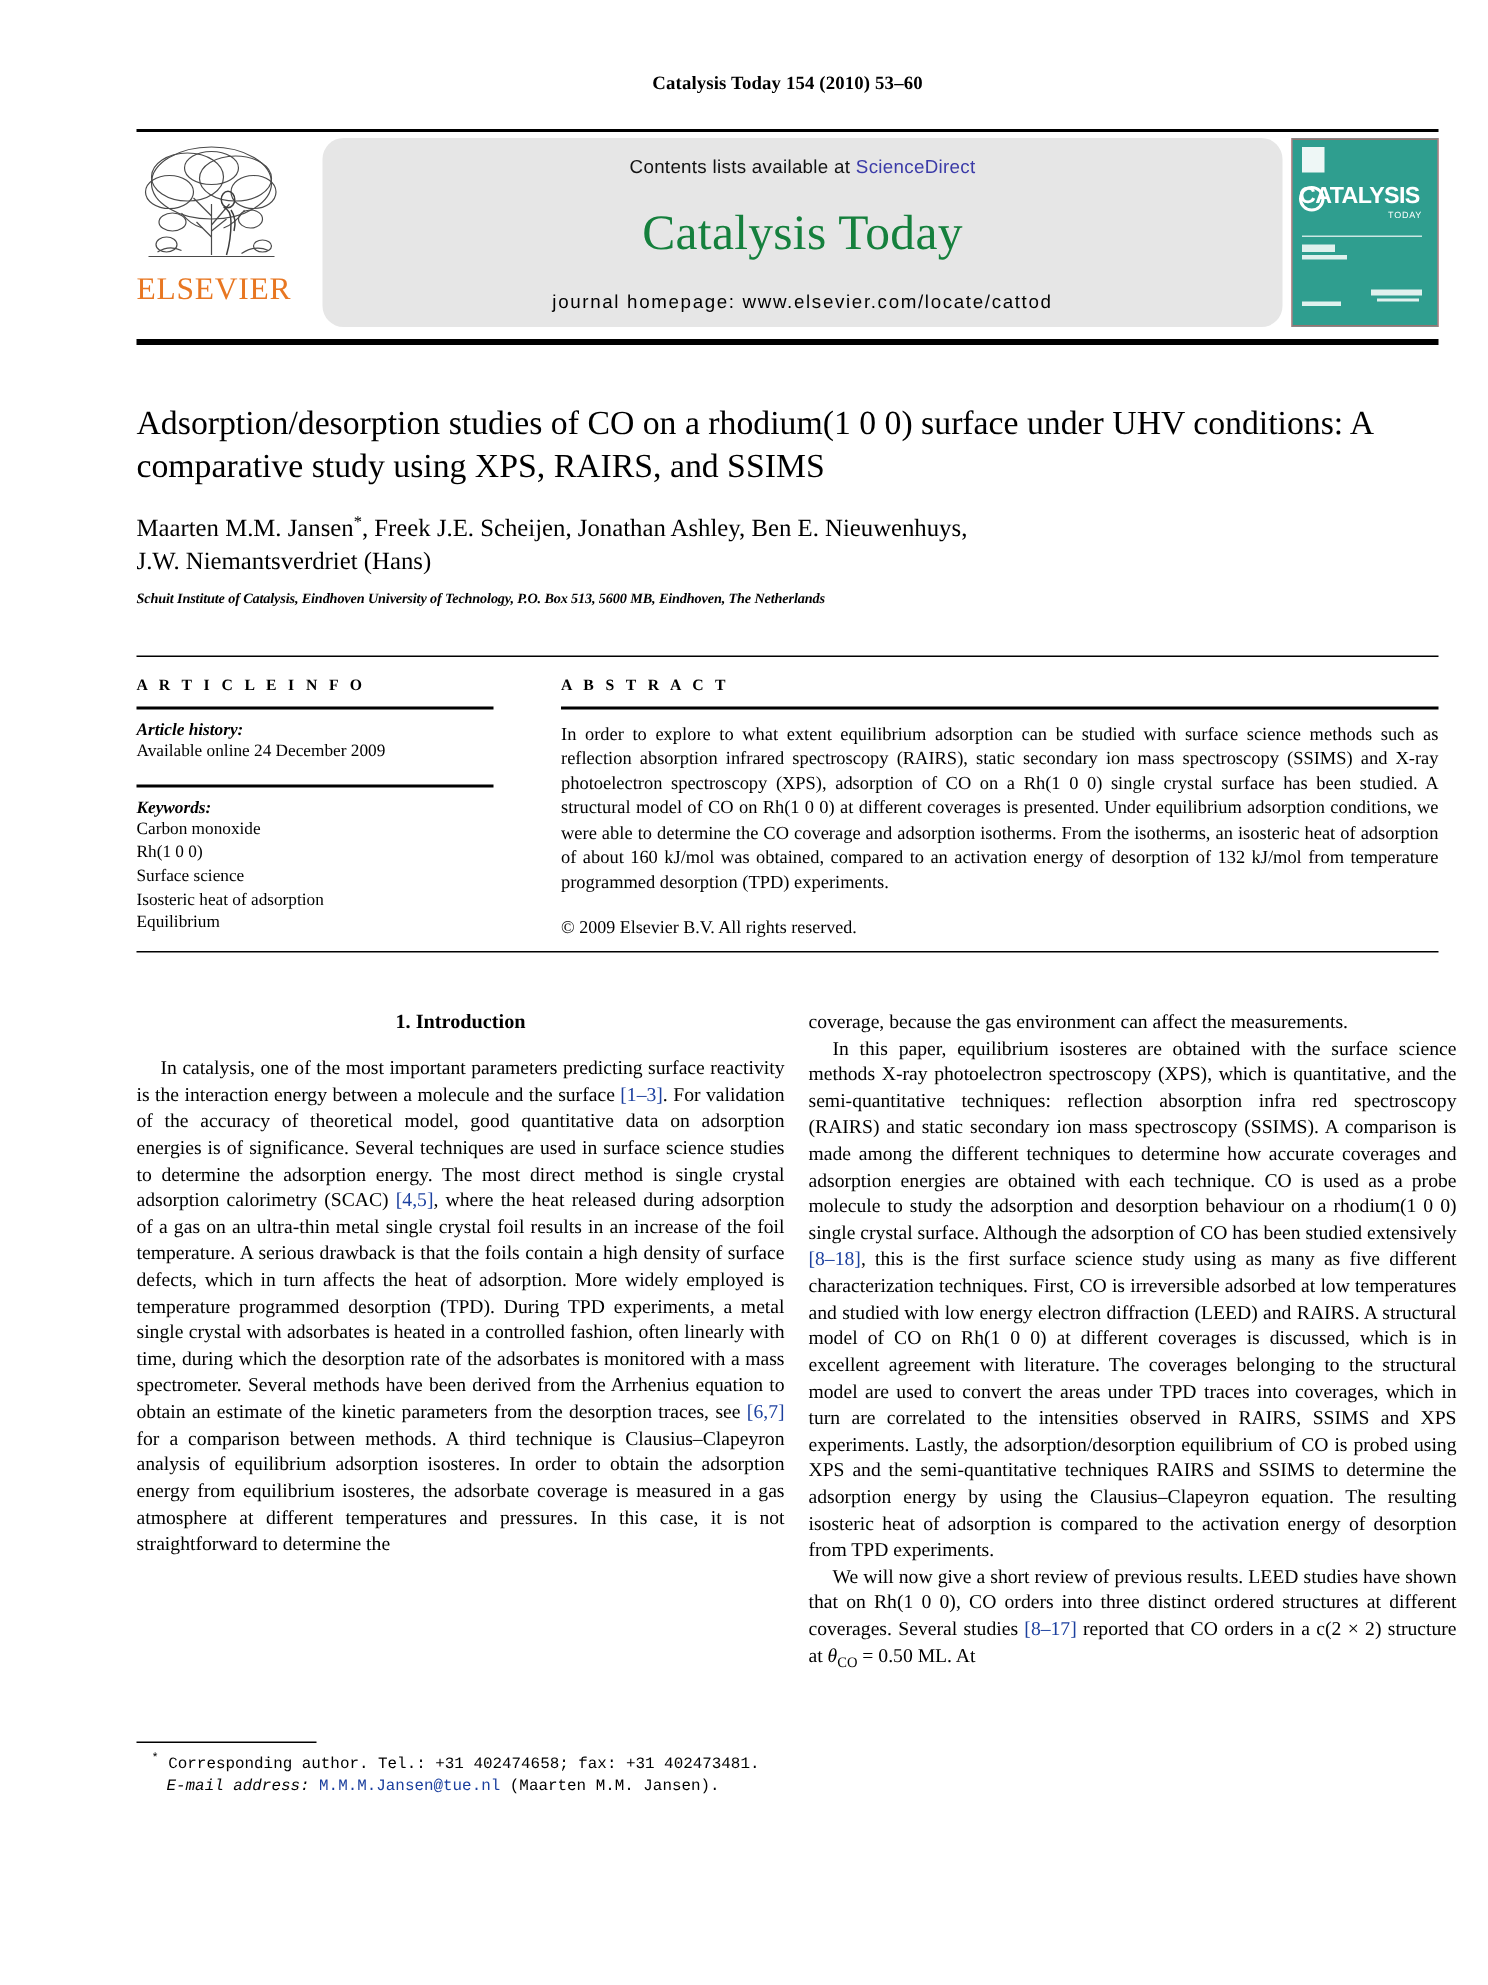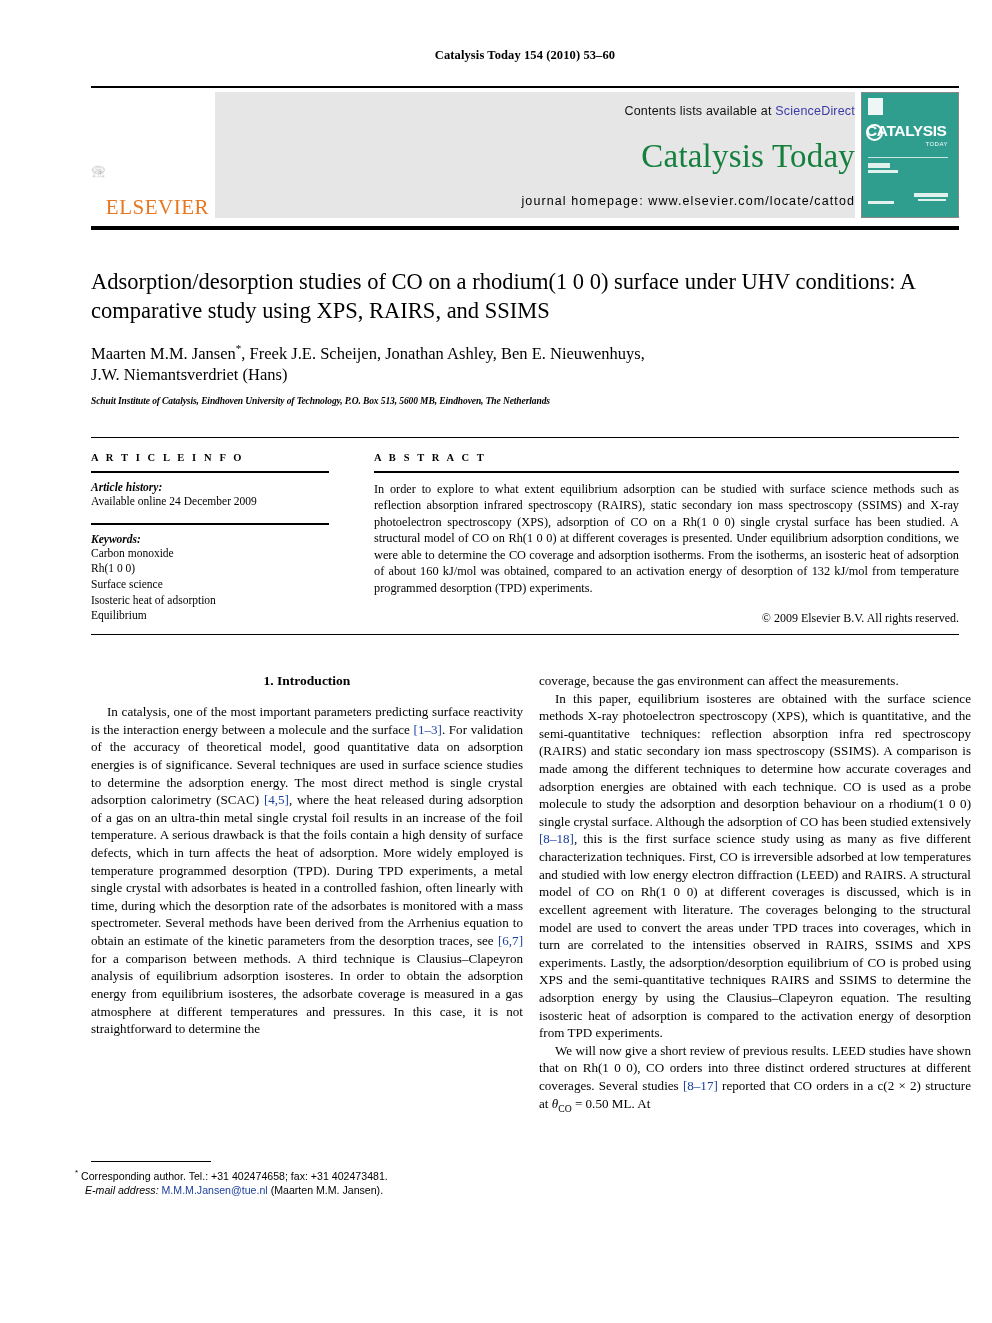--- a/index.html
+++ b/index.html
@@ -44,22 +44,22 @@
   }
   .masthead-inner {
     display: flex;
     align-items: stretch;
     height: 126px;
   }
   .elsevier-logo {
     width: 118px;
     flex: 0 0 118px;
     display: flex;
-    flex-direction: row;
-    align-items: flex-end;
+    flex-direction: column;
+    align-items: flex-start;
     justify-content: flex-start;
     background: #fff;
   }
   .elsevier-tree {
     width: 100px;
     height: 92px;
     display: block;
   }
   .elsevier-word {
     font-family: "Liberation Serif", serif;
@@ -67,24 +67,25 @@
     letter-spacing: 0.5px;
     color: #E87722;
     line-height: 1;
     margin-top: -2px;
   }
   .masthead-center {
     flex: 1 1 auto;
     background: #e6e6e6;
     display: flex;
     flex-direction: column;
-    align-items: flex-end;
+    align-items: center;
     justify-content: space-between;
     padding: 12px 0 10px 0;
     margin: 0 6px;
+    border-radius: 14px;
   }
   .contents-line {
     font-family: "Liberation Sans", sans-serif;
     font-size: 12.5px;
     color: #111;
     letter-spacing: 0.2px;
   }
   .contents-line .sd-link {
     color: #3b3ba8;
   }
@@ -245,21 +246,20 @@
   }
   .kw-block { margin-top: 14px; }
   .abstract-body {
     font-family: "Liberation Serif", serif;
     font-size: 12.3px;
     line-height: 1.35;
     text-align: justify;
   }
   .copyright {
     margin-top: 14px;
-    text-align: right;
     font-family: "Liberation Serif", serif;
     font-size: 12px;
   }
   .info-rule-bottom {
     position: absolute;
     left: 62px; top: 634px;
     width: 868px;
     height: 1px;
     background: #000;
   }
@@ -292,23 +292,23 @@
   
   .foot-rule {
     position: absolute;
     left: 62px; top: 1161px;
     width: 120px;
     height: 1px;
     background: #000;
   }
   .footnote {
     position: absolute;
-    left: 46px; top: 1167px;
+    left: 72px; top: 1167px;
     width: 432px;
-    font-family: Liberation Sans, sans-serif;
+    font-family: Liberation Mono, monospace;
     font-size: 10.6px;
     line-height: 1.38;
   }
   .footnote .fn-star {
     vertical-align: super;
     font-size: 8px;
   }
   .footnote .em-label {
     font-style: italic;
   }

